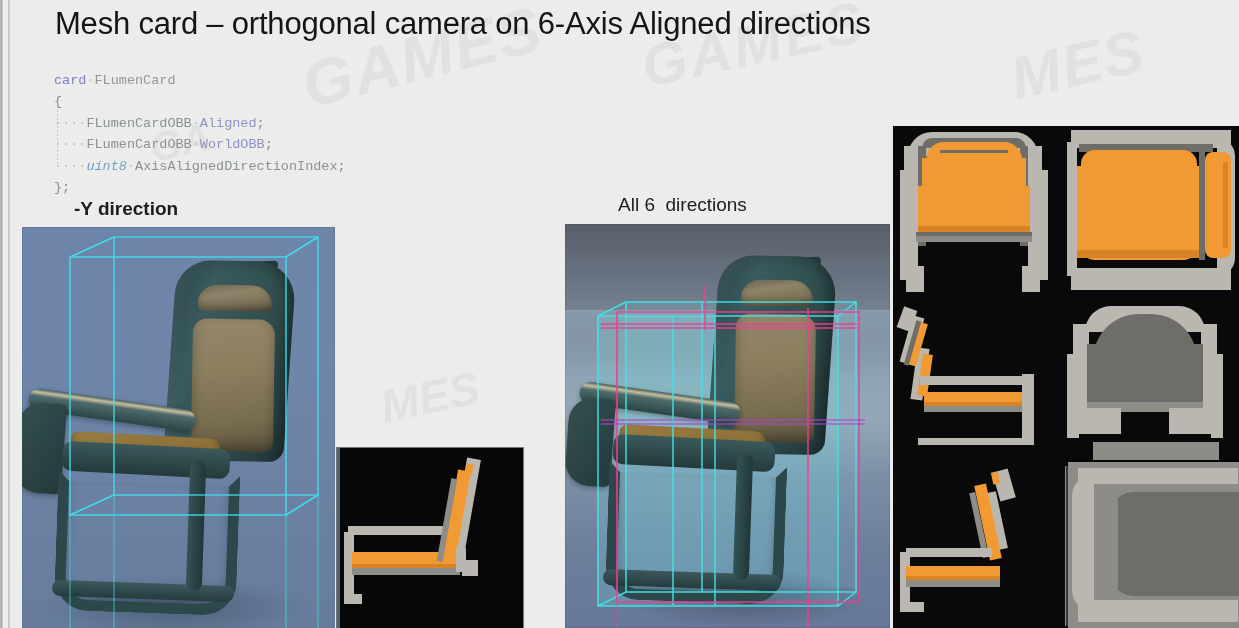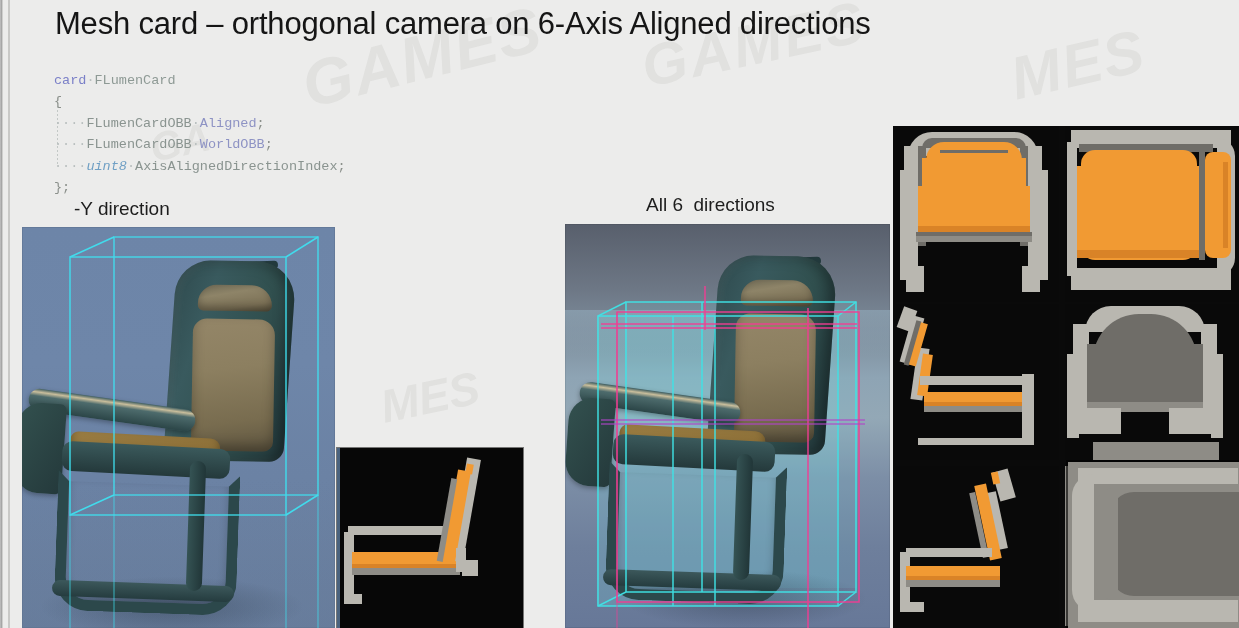--- a/index.html
+++ b/index.html
@@ -89,22 +89,22 @@
     background: repeating-linear-gradient(to bottom,#c3c8c6 0 2px,transparent 2px 4px);
   }
 
   
   .caption {
     position: absolute;
     font-size: 19px;
     color: #1d1d1d;
     white-space: pre;
   }
-  #cap-left  { left: 74px;  top: 198px; }
-  #cap-right { left: 618px; top: 194px; margin-left: 28px; }
+  #cap-left  { left: 74px;  top: 198px; font-weight: bold; }
+  #cap-right { left: 618px; top: 194px; }
 
   
   .viewport {
     position: absolute;
     overflow: hidden;
   }
   #vp-left {
     left: 22px; top: 227px; width: 313px; height: 401px;
     background:
       linear-gradient(to bottom,

